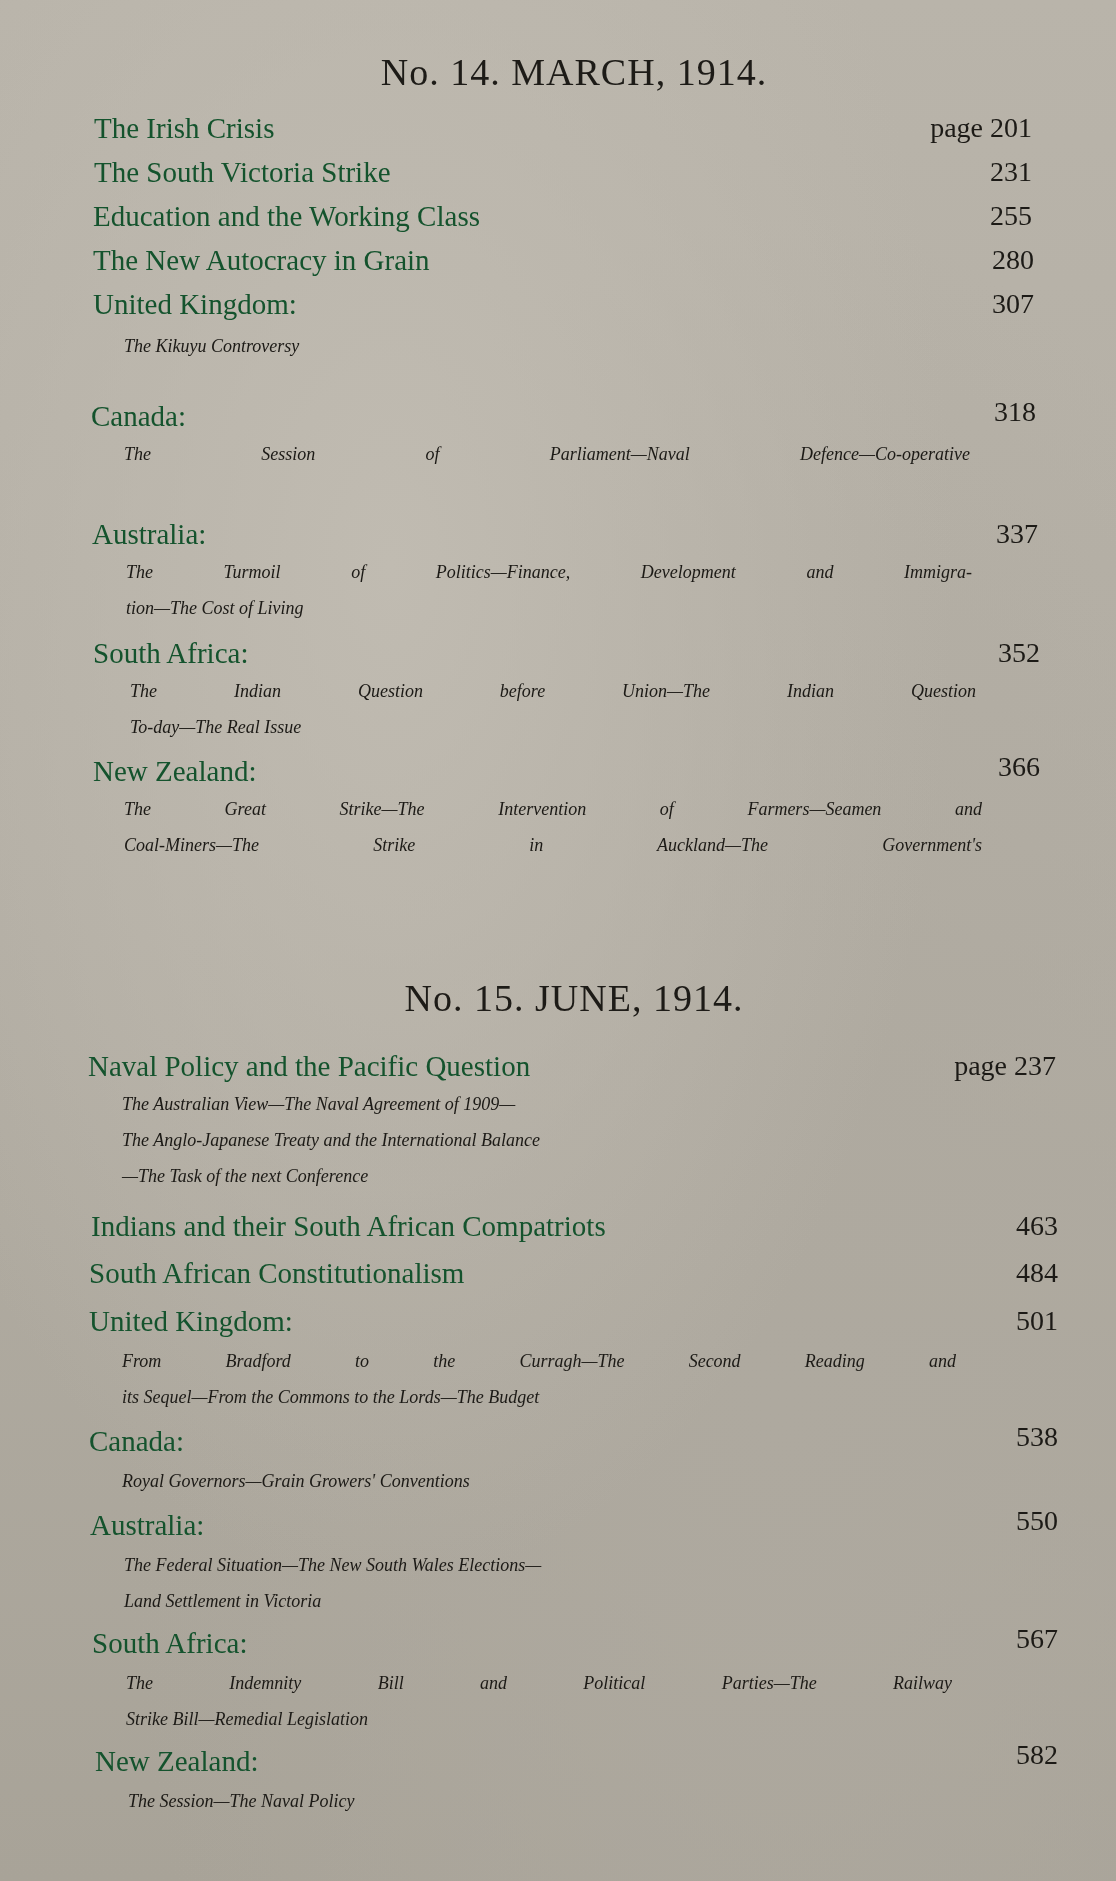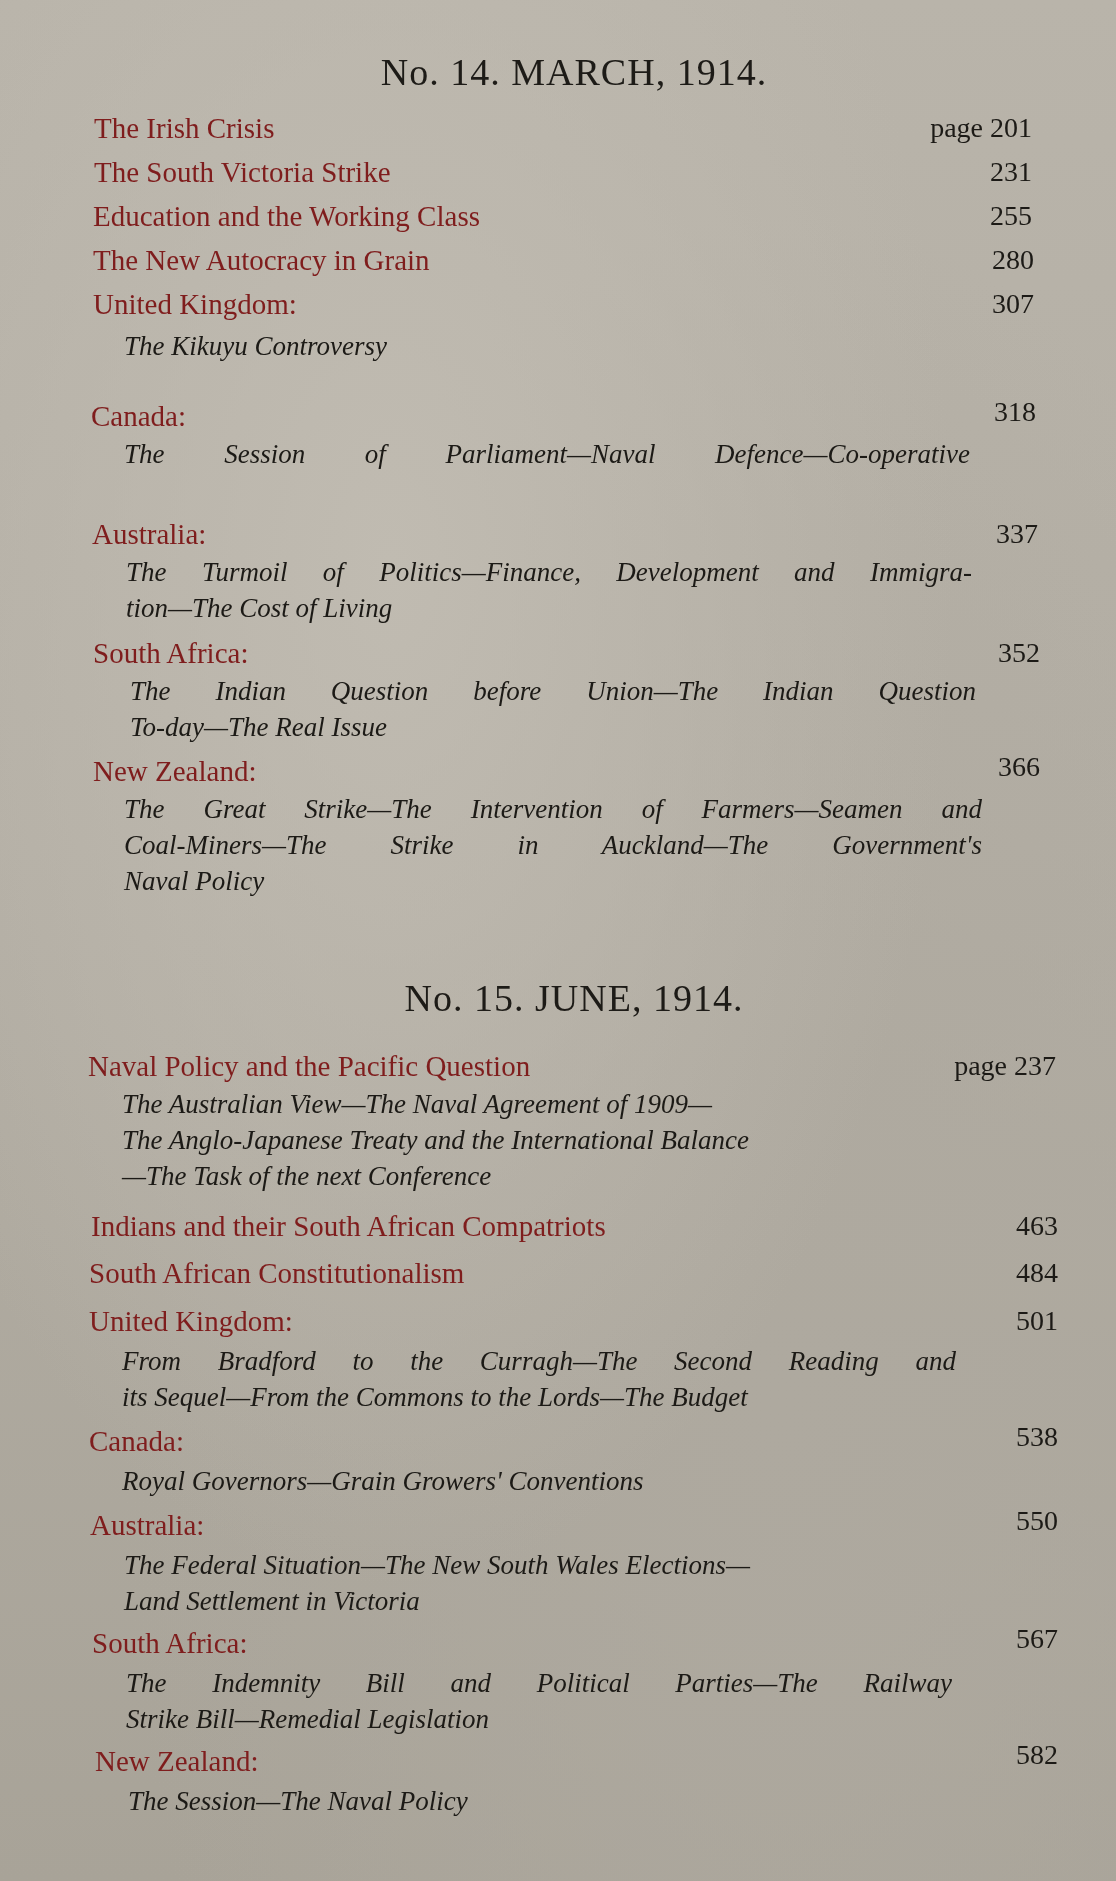--- a/index.html
+++ b/index.html
@@ -37,33 +37,33 @@
   }
   .entry {
     position: absolute;
     left: 0;
     width: 1116px;
   }
   .entry-title {
     position: absolute;
     font-size: 29px;
     white-space: nowrap;
-    color: #7f1d1d;
+    color: #14532d;
   }
   .entry-page {
     position: absolute;
     font-size: 28px;
     white-space: nowrap;
     text-align: right;
     color: #1c1a16;
   }
   .sub {
     position: absolute;
     font-style: italic;
-    font-size: 27px;
+    font-size: 18px;
     line-height: 36px;
     color: #1c1a16;
     text-align: justify;
     text-align-last: left;
   }
   .sub .line {
     display: block;
     white-space: nowrap;
   }
   .sub .line.just {
@@ -132,21 +132,20 @@
       <span class="line">To-day—The Real Issue</span>
     </div>
   </div>
 
   <div class="entry" style="top:755px;">
     <span class="entry-title" style="left:77px; top:0;">New Zealand:</span>
     <span class="entry-page" style="right:92px; top:-4px;">366</span>
     <div class="sub" style="left:108px; top:36px; width:858px;">
       <span class="line just">The Great Strike—The Intervention of Farmers—Seamen and</span>
       <span class="line just">Coal-Miners—The Strike in Auckland—The Government's</span>
-      <span class="line">Naval Policy</span>
     </div>
   </div>
 
   <div class="issue-title" style="top:976px;">No. 15. JUNE, 1914.</div>
 
   <div class="entry" style="top:1050px;">
     <span class="entry-title" style="left:72px; top:0;">Naval Policy and the Pacific Question</span>
     <span class="entry-page" style="right:76px; top:0;">page 237</span>
     <div class="sub" style="left:106px; top:36px; width:830px;">
       <span class="line">The Australian View—The Naval Agreement of 1909—</span>

